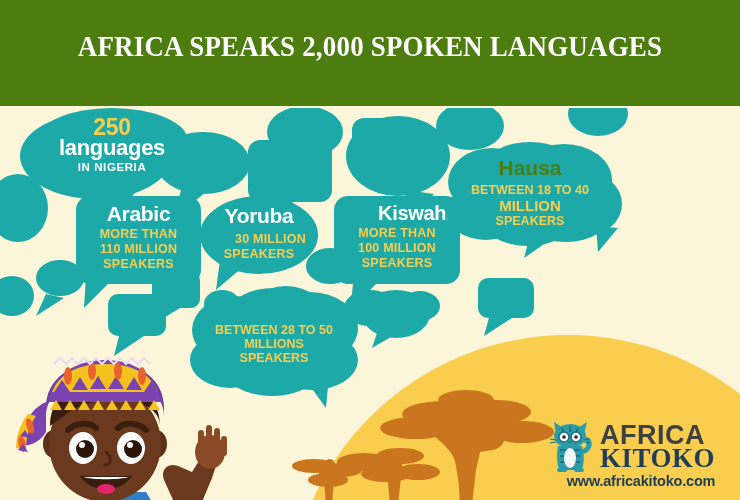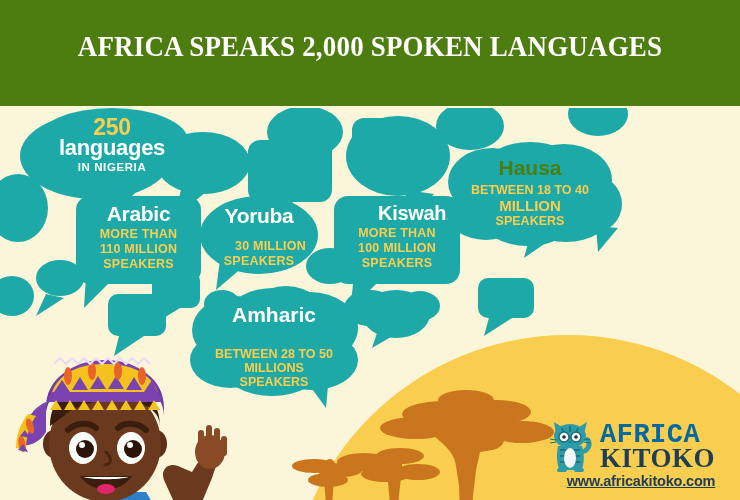--- a/index.html
+++ b/index.html
@@ -42,32 +42,32 @@
   }
   .lbub .sub{
     color:#F9CE4E;font-weight:bold;line-height:1.18;
     letter-spacing:.2px;
   }
   .lbub .inner{position:relative;z-index:3;}
 
   
   #logo{position:absolute;left:548px;top:418px;width:186px;height:80px;z-index:60;}
   #brand1{
-    position:absolute;left:52px;top:2px;color:#0369a1;
-    font-family:Liberation Mono, monospace;font-weight:bold;font-size:27px;
+    position:absolute;left:52px;top:2px;color:#404040;
+    font-family:Liberation Sans, sans-serif;font-weight:bold;font-size:27px;
     letter-spacing:.5px;
   }
   #brand2{
     position:absolute;left:52px;top:25px;color:#1F3D55;
     font-family:"Liberation Serif", serif;font-weight:bold;font-size:27px;
     letter-spacing:.5px;
   }
   #url{
     position:absolute;left:0px;top:55px;width:186px;text-align:center;
-    color:#1F3D55;font-weight:bold;font-size:14.5px;letter-spacing:-.2px;text-decoration:underline;
+    color:#1F3D55;font-weight:bold;font-size:14.5px;letter-spacing:-.2px;
   }
   #mascot{position:absolute;left:0px;top:2px;}
 
   
   #boy{position:absolute;left:6px;top:352px;width:240px;height:150px;z-index:55;}
 </style>
 </head>
 <body>
 
 <div id="stage">
@@ -168,21 +168,21 @@
       <div class="sub" style="font-size:12.5px;">SPEAKERS</div>
     </div>
   </div>
 
   <div class="lbub el" style="left:200px;top:196px;width:118px;height:78px;">
     <svg style="position:absolute;left:14px;top:64px;width:44px;height:34px;" viewBox="0 0 44 34">
       <path d="M6 0 L2 30 L30 6 Z" fill="#1CA9A8"></path>
     </svg>
     <div class="inner" style="padding-top:9px;">
       <div class="name" style="font-size:21px;">Yoruba</div>
-      <div class="sub" style="font-size:12.5px;margin-top:13px;padding-left:23px;">30 MILLION</div>
+      <div class="sub" style="font-size:12.5px;margin-top:6px;padding-left:23px;">30 MILLION</div>
       <div class="sub" style="font-size:12.5px;">SPEAKERS</div>
     </div>
   </div>
 
   <div class="lbub rr" style="left:334px;top:196px;width:126px;height:88px;">
     <svg style="position:absolute;left:14px;top:80px;width:48px;height:36px;" viewBox="0 0 48 36">
       <path d="M6 0 L2 34 L32 4 Z" fill="#1CA9A8"></path>
     </svg>
     <div class="inner" style="padding-top:7px;">
       <div class="name" style="font-size:20px;margin-left:44px;">Kiswahili</div>
@@ -218,21 +218,20 @@
         <ellipse cx="46" cy="42" rx="44" ry="34"></ellipse>
         <ellipse cx="120" cy="40" rx="48" ry="36"></ellipse>
         <ellipse cx="84" cy="24" rx="44" ry="24"></ellipse>
         <ellipse cx="40" cy="72" rx="40" ry="28"></ellipse>
         <ellipse cx="122" cy="72" rx="46" ry="30"></ellipse>
         <ellipse cx="82" cy="78" rx="50" ry="30"></ellipse>
         <path d="M120 98 L136 120 L138 98 Z"></path>
       </g>
     </svg>
     <div style="position:relative;z-index:3;text-align:center;padding-top:15px;">
-      <div class="name" style="color:#fff;font-weight:bold;font-size:21px;">Amharic</div>
       <div class="sub" style="color:#F9CE4E;font-weight:bold;font-size:12.5px;margin-top:20px;">BETWEEN 28 TO 50</div>
       <div class="sub" style="color:#F9CE4E;font-weight:bold;font-size:12.5px;">MILLIONS</div>
       <div class="sub" style="color:#F9CE4E;font-weight:bold;font-size:12.5px;">SPEAKERS</div>
     </div>
   </div>
 
   <svg id="boy" viewBox="0 0 240 150">
 
     <path d="M168 150 L158 128 C154 118 162 110 172 114 L186 120 L196 104
              C200 96 212 98 212 108 L206 126 L196 150 Z" fill="#6B3A1E"></path>

